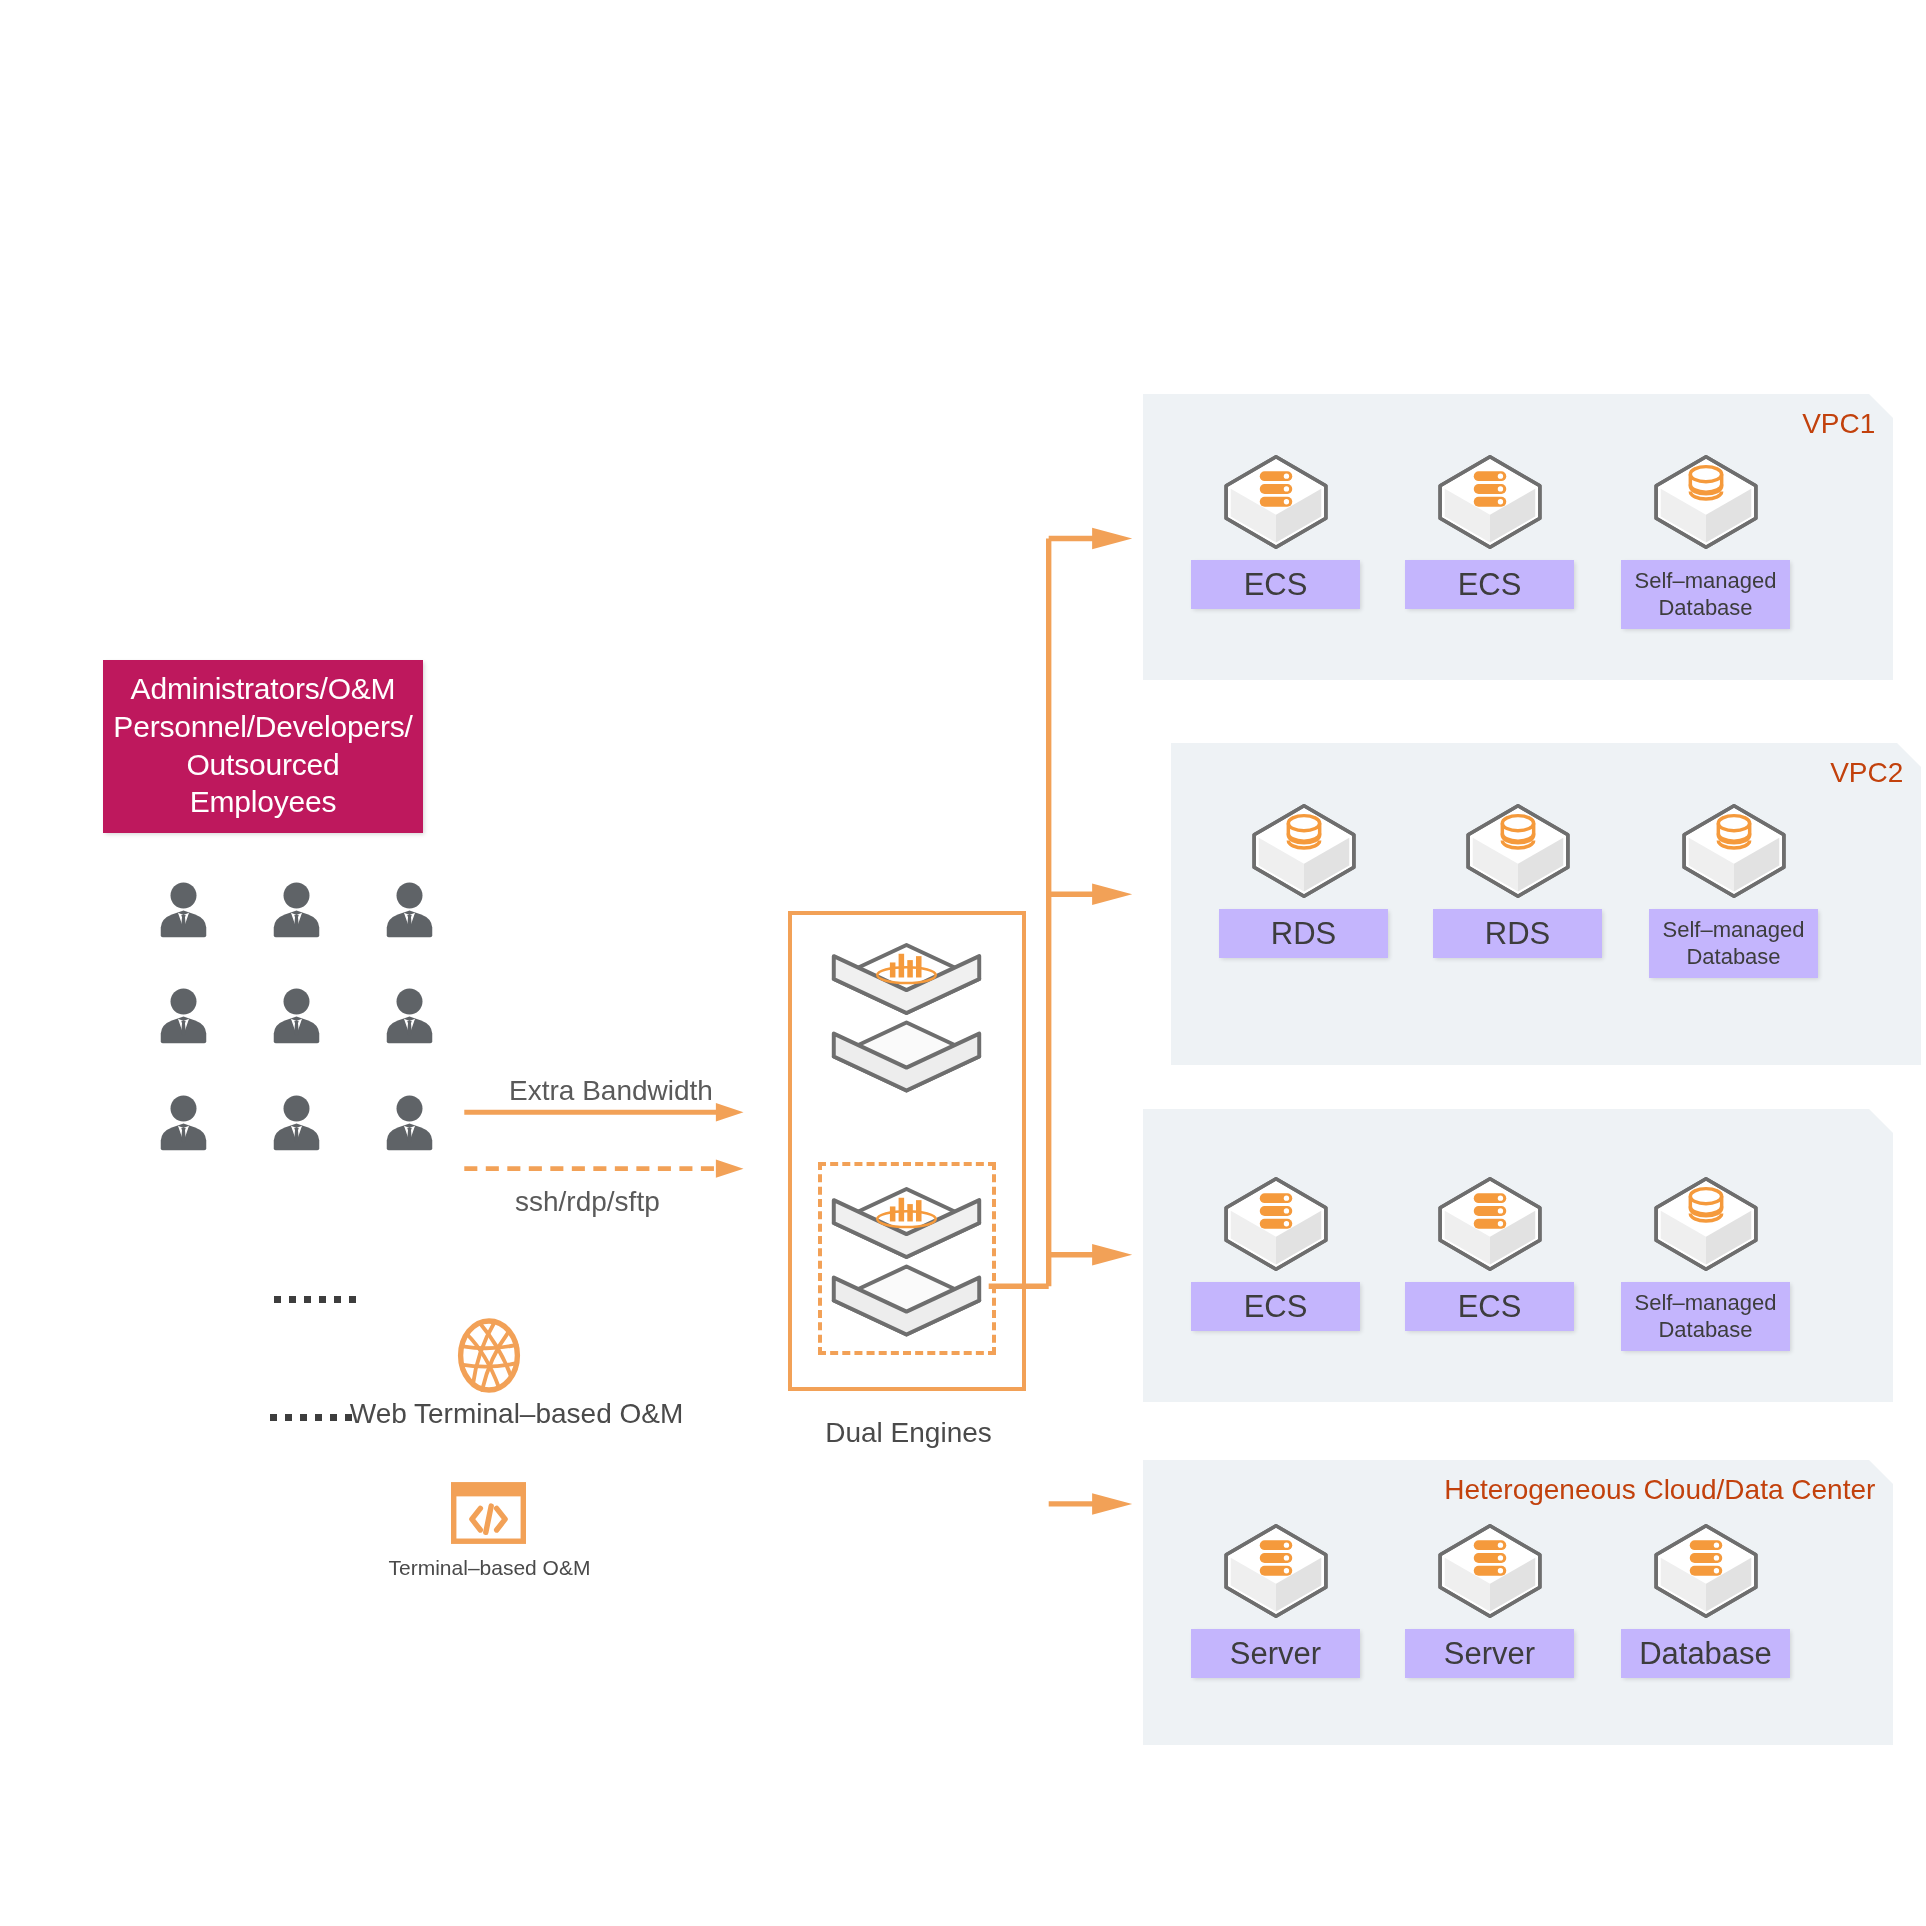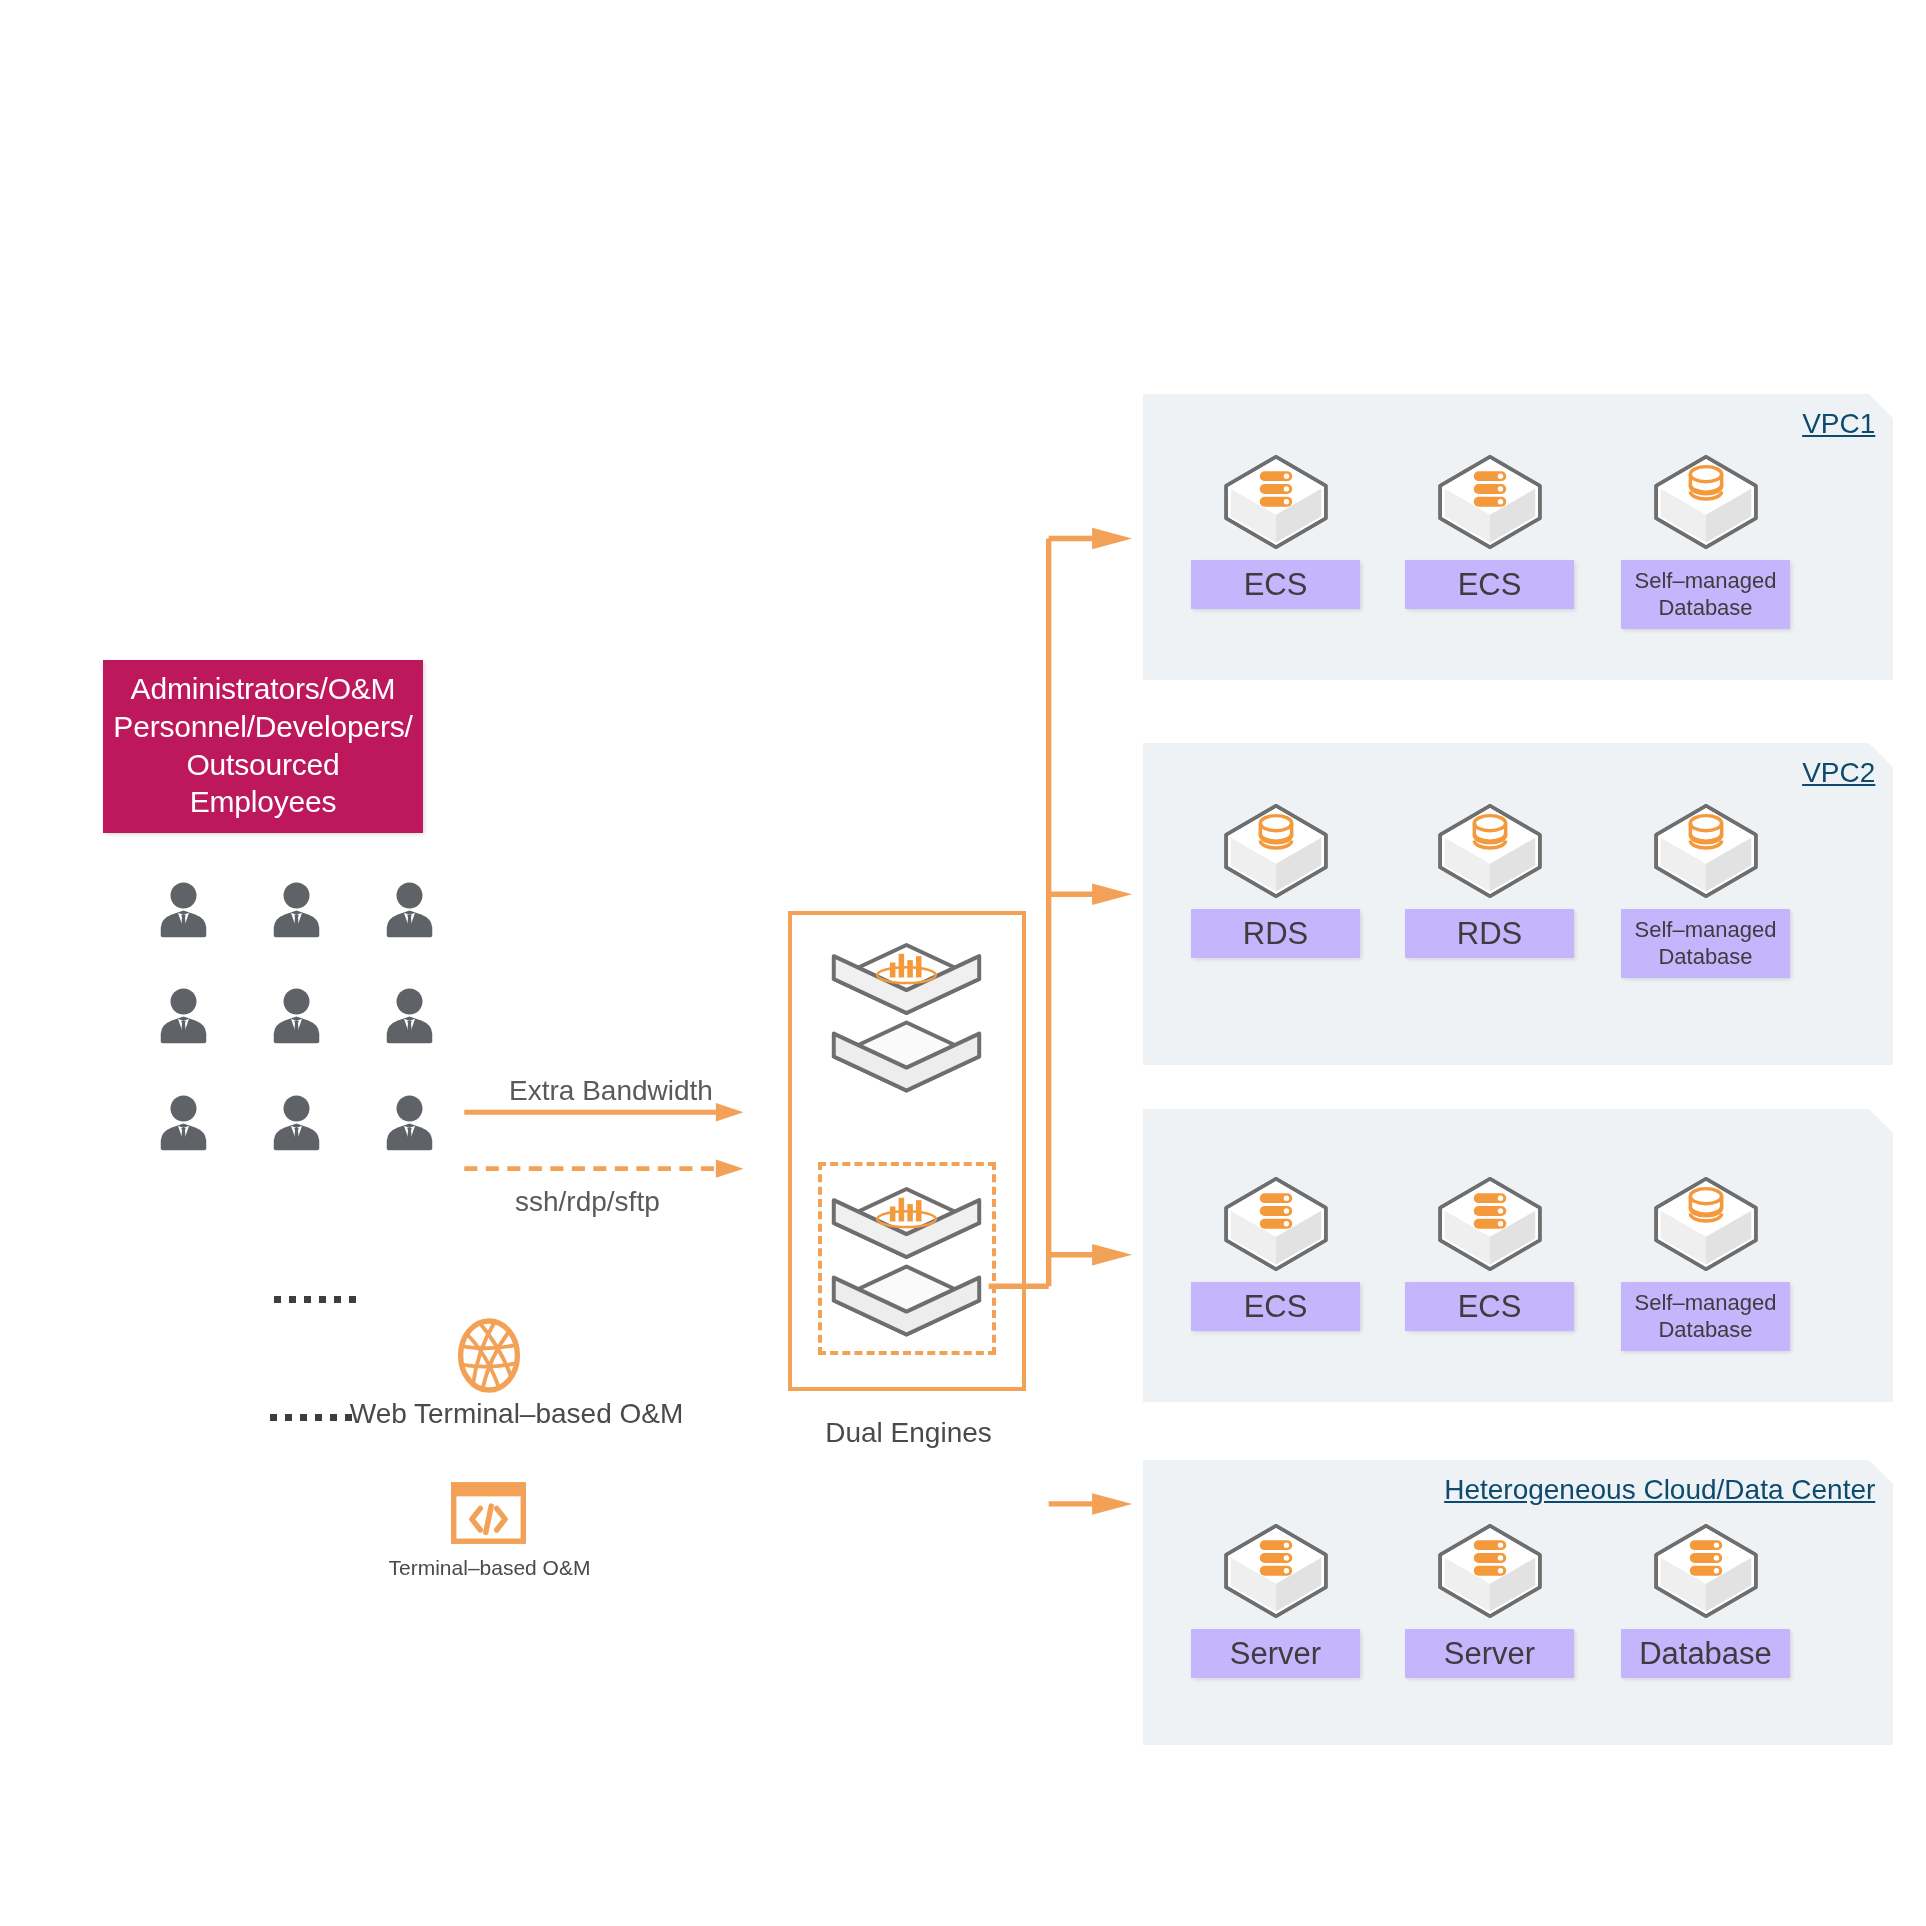--- a/index.html
+++ b/index.html
@@ -86,27 +86,27 @@
 
   
   .group-box{
     position:absolute;left:1143px;width:750px;
     background:#eef2f5;
     -webkit-clip-path:polygon(0 0, calc(100% - 24px) 0, 100% 24px, 100% 100%, 0 100%);
     clip-path:polygon(0 0, calc(100% - 24px) 0, 100% 24px, 100% 100%, 0 100%);
     filter:drop-shadow(1.5px 1.9px 3.9px rgba(0,0,0,.10));
   }
   #group-0{top:394px;height:286px;}
-  #group-1{top:743px;height:322px;}
+  #group-1{top:743px;height:322px;margin-left:28px;}
   #group-2{top:1109px;height:293px;}
   #group-3{top:1460px;height:285px;}
 
   .group-title{
     position:absolute;right:17.7px;top:14px;
-    font-size:28px;color:#0c4a6e;white-space:nowrap;text-decoration:underline;
+    font-size:28px;color:#c2410c;white-space:nowrap;
   }
   .nodes{position:absolute;left:0;top:0;width:100%;height:100%;}
   .node{position:absolute;width:169px;}
   .node-0{left:48px;}
   .node-1{left:262px;}
   .node-2{left:478px;}
   .node .cube{display:block;width:116px;height:116px;margin:0 auto;}
   .node-label{
     background:#c4b5fd;color:#3d3d3d;
     text-align:center;

